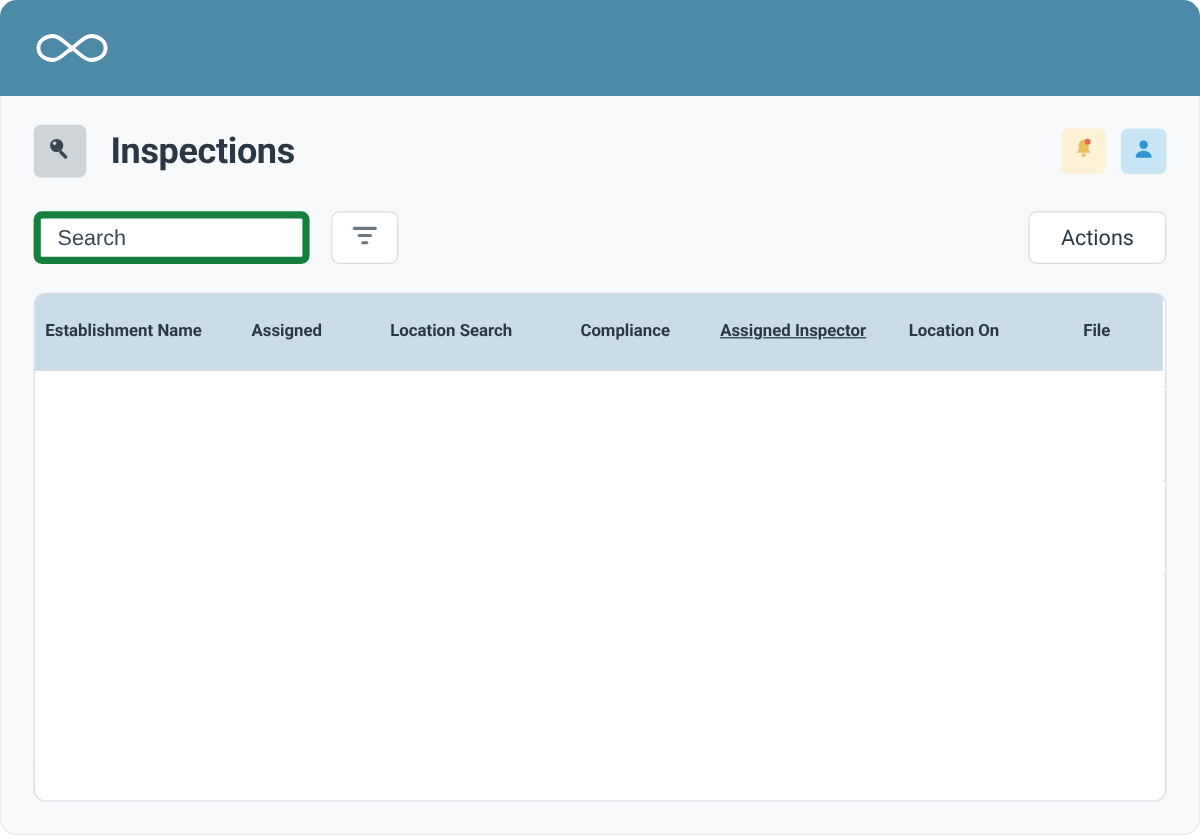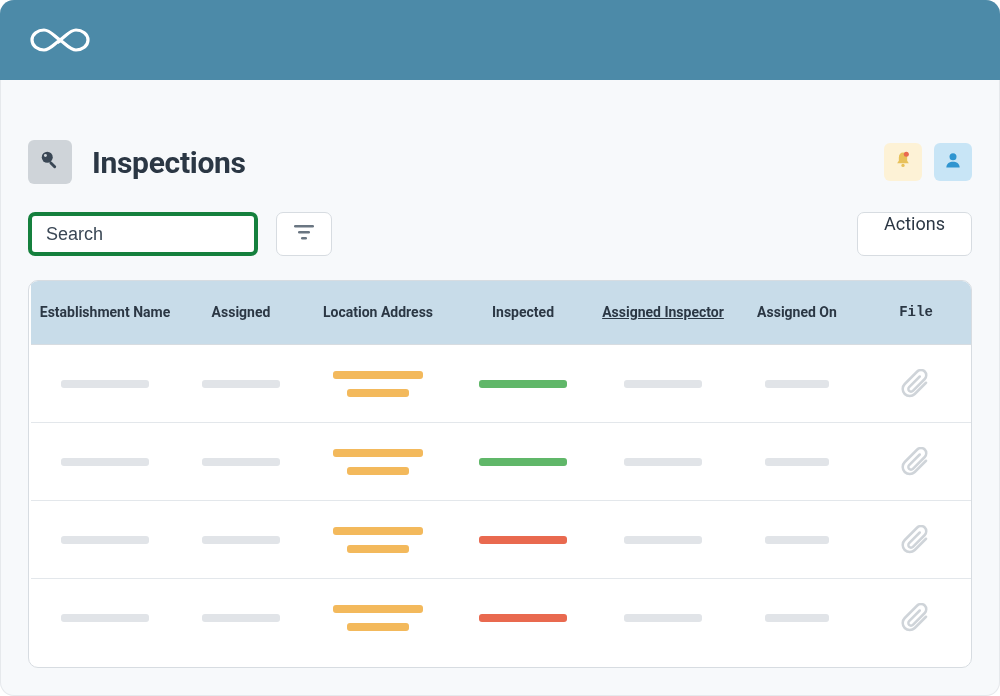--- a/index.html
+++ b/index.html
@@ -25,21 +25,20 @@
     display: flex;
     align-items: center;
     padding-left: 28px;
   }
   .logo svg { display: block; }
   .content {
     flex: 1;
     padding: 24px 28px 28px 28px;
     display: flex;
     flex-direction: column;
-    margin-top: 36px;
   }
   .header-row {
     display: flex;
     align-items: center;
     gap: 20px;
   }
   .icon-badge {
     width: 44px;
     height: 44px;
     background: #cfd4d9;
@@ -72,21 +71,21 @@
   .square-btn.user { background: #c8e5f6; }
   .controls-row {
     margin-top: 28px;
     display: flex;
     align-items: center;
     gap: 18px;
   }
   .search-input {
     width: 230px;
     height: 44px;
-    border: 4px solid #15803d;
+    border: 6px solid #15803d;
     border-radius: 7px;
     background: #fff;
     padding: 16px 14px;
     font-size: 18px;
     color: #3a4755;
     outline: none;
   }
   .search-input::placeholder { color: #3a4755; }
   .filter-btn {
     width: 56px;
@@ -102,33 +101,32 @@
   .actions-btn {
     margin-left: auto;
     height: 44px;
     padding: 0 26px;
     border: 1px solid #d7dce1;
     border-radius: 7px;
     background: #fff;
     font-size: 18px;
     color: #2b3744;
     display: flex;
-    align-items: flex-start;
+    align-items: center;
     cursor: pointer;
   }
   .table-card {
     margin-top: 24px;
     background: #fff;
     border: 1px solid #d7dce1;
     border-radius: 10px;
     overflow: hidden;
     flex: 1;
     display: flex;
-    flex-direction: column;
-    align-items: flex-end;
+    flex-direction: row;
   }
   .thead {
     background: #c8dce9;
     display: flex;
     height: 64px;
     align-items: center;
     border-bottom: 1px solid #d7dce1;
   }
   .th {
     font-size: 14px;
@@ -137,21 +135,21 @@
     text-align: center;
     line-height: 1.25;
     padding: 0 6px;
   }
   .col-1 { width: 148px; }
   .col-2 { width: 124px; }
   .col-3 { width: 150px; }
   .col-4 { width: 140px; }
   .col-5 { width: 140px; text-decoration: underline; }
   .col-6 { width: 128px; }
-  .col-7 { width: 110px; font-family: Liberation Mono, monospace; }
+  .col-7 { width: 110px; }
   .trow {
     display: flex;
     align-items: center;
     height: 78px;
     border-bottom: 1px solid #e3e7eb;
   }
   .trow:last-child { border-bottom: none; }
   .td {
     display: flex;
     align-items: center;
@@ -239,24 +237,24 @@
       </div>
       <div class="actions-btn">
         <span>Actions</span>
       </div>
     </div>
 
     <div class="table-card">
       <div class="thead">
         <div class="th col-1">Establishment Name</div>
         <div class="th col-2">Assigned</div>
-        <div class="th col-3">Location Address</div>
-        <div class="th col-4">Inspected</div>
+        <div class="th col-3">Location Search</div>
+        <div class="th col-4">Compliance</div>
         <div class="th col-5">Assigned Inspector</div>
-        <div class="th col-6">Assigned On</div>
+        <div class="th col-6">Location On</div>
         <div class="th col-7">File</div>
       </div>
       <div id="tbody">
           <div class="trow">
     <div class="td col-1">
               <div class="bar grey"></div>
             </div>
     <div class="td col-2">
               <div class="bar grey" style="width:78px"></div>
             </div>

